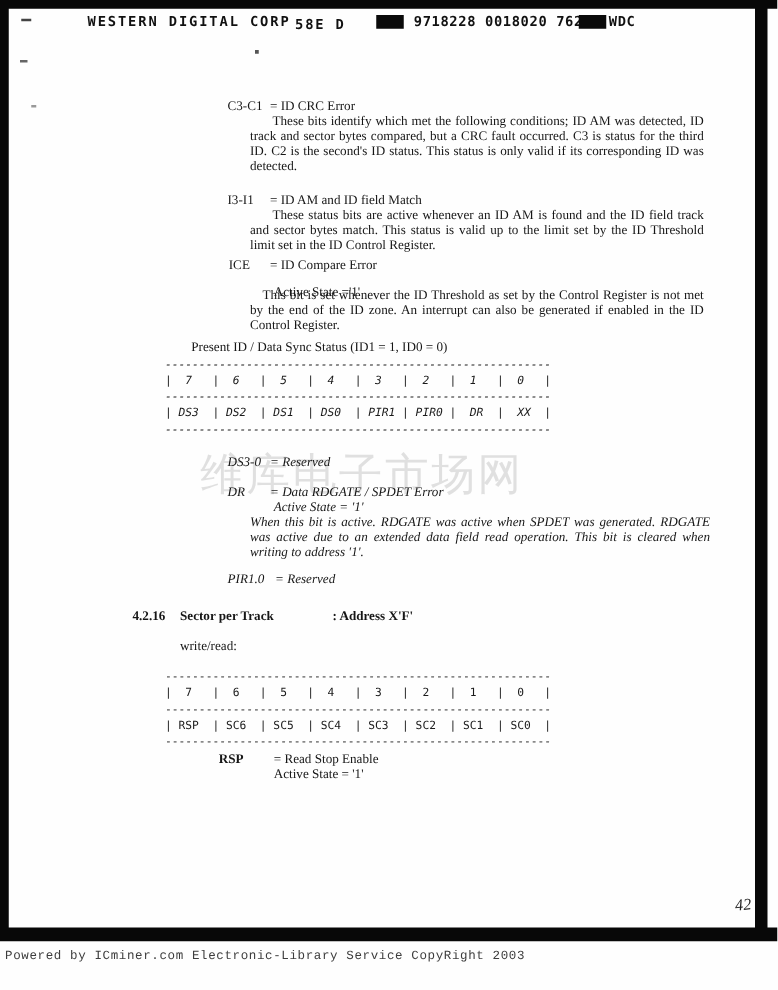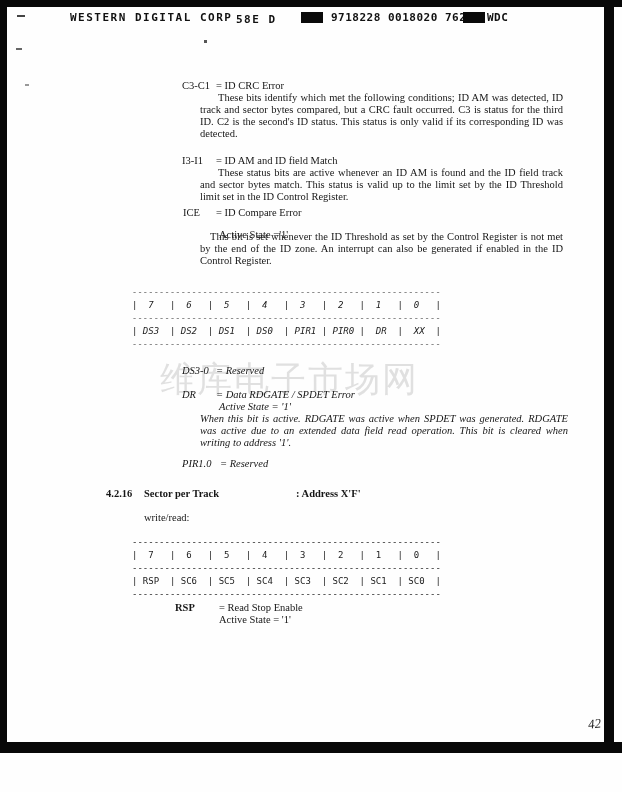--- a/index.html
+++ b/index.html
@@ -90,48 +90,50 @@
 
   <div class="t" style="left:163px; top:155px;">I3-I1</div>
   <div class="t" style="left:197px; top:155px;text-align:right;">= ID AM and ID field Match</div>
   <div class="par ind18" style="left:200px; top:167px;">These status bits are active whenever an ID AM is found and the ID field track and sector bytes match. This status is valid up to the limit set by the ID Threshold limit set in the ID Control Register.</div>
 
   <div class="t" style="left:164px; top:207px;">ICE</div>
   <div class="t" style="left:197px; top:207px;">= ID Compare Error</div>
   <div class="t" style="left:200px; top:229px;">Active State ='1'</div>
   <div class="par ind10" style="left:200px; top:231px;">This bit is set whenever the ID Threshold as set by the Control Register is not met by the end of the ID zone. An interrupt can also be generated if enabled in the ID Control Register.</div>
 
+  <div class="t" style="left:134px; top:273px;">Present ID / Data Sync Status (ID1 = 1, ID0 = 0)</div>
   <pre class="bittable ital" style="top:286px;">---------------------------------------------------------
 |  7   |  6   |  5   |  4   |  3   |  2   |  1   |  0   |
 ---------------------------------------------------------
 | DS3  | DS2  | DS1  | DS0  | PIR1 | PIR0 |  DR  |  XX  |
 ---------------------------------------------------------</pre>
 
   <div class="t ital" style="left:163px; top:365px;">DS3-0</div>
   <div class="t ital" style="left:197px; top:365px;">= Reserved</div>
 
   <div class="t ital" style="left:163px; top:389px;">DR</div>
   <div class="t ital" style="left:197px; top:389px;">= Data RDGATE / SPDET Error</div>
   <div class="t ital" style="left:200px; top:401px;">Active State = '1'</div>
   <div class="par ital" style="left:200px; top:413px; width:368px;">When this bit is active. RDGATE was active when SPDET was generated. RDGATE was active due to an extended data field read operation. This bit is cleared when writing to address '1'.</div>
 
   <div class="t ital" style="left:163px; top:458px;">PIR1.0</div>
   <div class="t ital" style="left:201px; top:458px;">= Reserved</div>
 
   <div class="t bold" style="left:87px;  top:488px;">4.2.16</div>
   <div class="t bold" style="left:125px; top:488px;">Sector per Track</div>
-  <div class="t bold" style="left:247px; top:488px;margin-left:30px;">: Address X'F'</div>
+  <div class="t bold" style="left:247px; top:488px;">: Address X'F'</div>
   <div class="t" style="left:125px; top:512px;">write/read:</div>
 
   <pre class="bittable" style="top:536px;">---------------------------------------------------------
 |  7   |  6   |  5   |  4   |  3   |  2   |  1   |  0   |
 ---------------------------------------------------------
 | RSP  | SC6  | SC5  | SC4  | SC3  | SC2  | SC1  | SC0  |
 ---------------------------------------------------------</pre>
 
   <div class="t bold" style="left:156px; top:602px;">RSP</div>
   <div class="t" style="left:200px; top:602px;">= Read Stop Enable</div>
   <div class="t" style="left:200px; top:614px;">Active State = '1'</div>
 
   <div class="pagenum">42</div>
 
+  <div class="footer">Powered by ICminer.com Electronic-Library Service CopyRight 2003</div>
 
 </div>
 
 </body></html>

